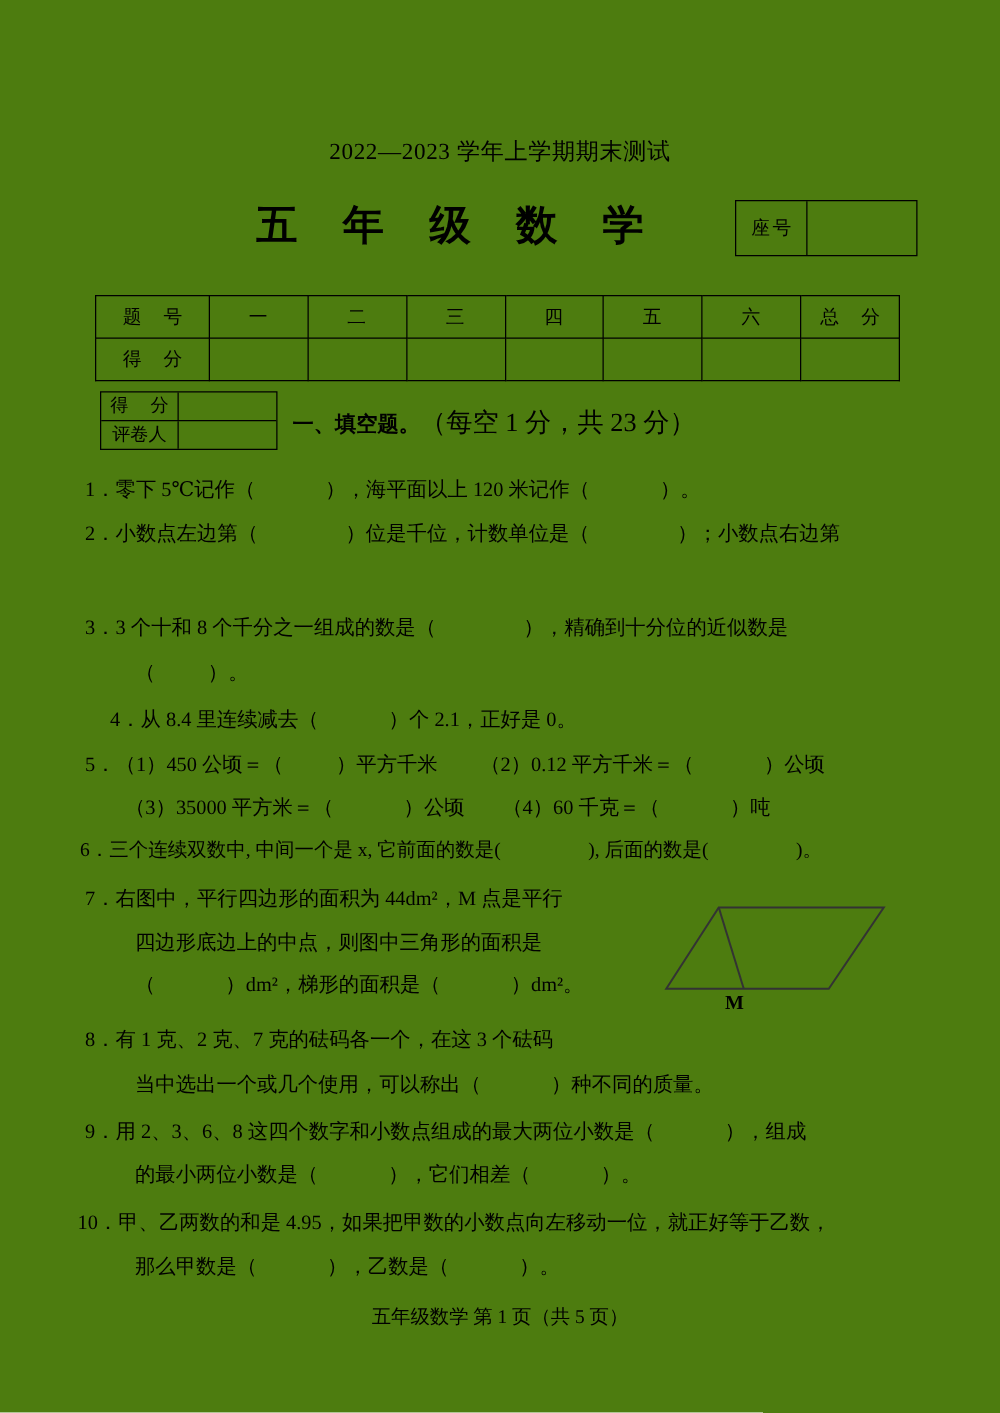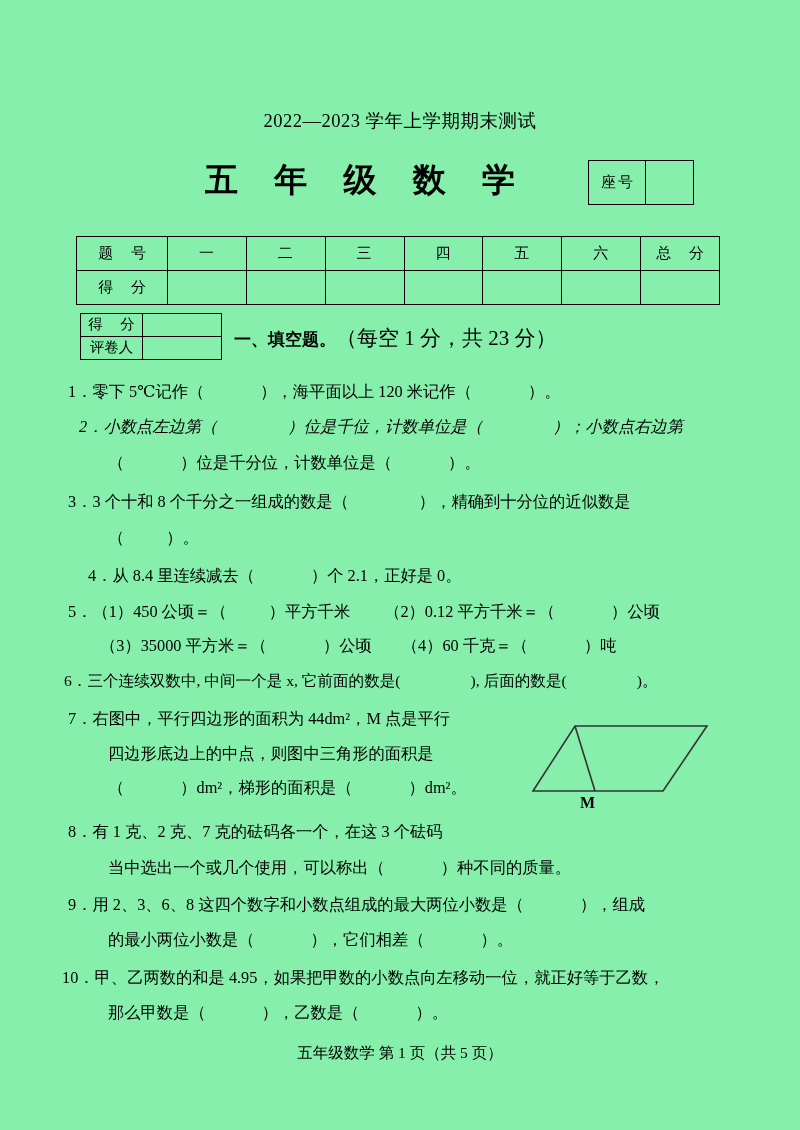--- a/index.html
+++ b/index.html
@@ -9,21 +9,21 @@
   }
   body {
     font-family: "Liberation Serif", "DejaVu Serif", serif;
     color: #000000;
   }
   #page {
     position: relative;
     width: 800px;
     height: 1130px;
     margin: 0 auto;
-    background: #86efac;
+    background: #4d7c0f;
     overflow: hidden;
   }
 
   
   .exam-year {
     position: absolute;
     left: 0;
     top: 108px;
     width: 800px;
     text-align: center;
@@ -41,21 +41,21 @@
     font-weight: bold;
     letter-spacing: 14px;
     text-indent: 14px;
   }
 
   
   .seat-box {
     position: absolute;
     left: 588px;
     top: 160px;
-    width: 106px;
+    width: 146px;
     height: 45px;
     border: 1.6px solid #000;
     box-sizing: border-box;
     display: flex;
   }
   .seat-label {
     width: 56px;
     border-right: 1.4px solid #000;
     display: flex;
     align-items: center;
@@ -232,25 +232,22 @@
   </div>
 
   <div class="section-heading">
     <span class="sec-title">一、填空题。</span><span class="sec-points">（每空 1 分，共 23 分）</span>
   </div>
 
   <div class="q" style="left:68px; top:384px;">
     <span>1．</span><span>零下 5℃记作（</span><span class="blank-md"></span><span>），海平面以上 120 米记作（</span><span class="blank-md"></span><span>）。</span>
   </div>
 
-  <div class="q" style="left:79px; top:419px;font-style:italic;">
+  <div class="q" style="left:68px; top:419px;">
     <span>2．</span><span>小数点左边第（</span><span class="blank-lg"></span><span>）位是千位，计数单位是（</span><span class="blank-lg"></span><span>）；小数点右边第</span>
-  </div>
-  <div class="q" style="left:108px; top:455px;">
-    <span>（</span><span class="blank-md"></span><span>）位是千分位，计数单位是（</span><span class="blank-md"></span><span>）。</span>
   </div>
 
   <div class="q" style="left:68px; top:494px;">
     <span>3．</span><span>3 个十和 8 个千分之一组成的数是（</span><span class="blank-lg"></span><span>），精确到十分位的近似数是</span>
   </div>
   <div class="q" style="left:108px; top:530px;">
     <span>（</span><span class="blank-sm"></span><span>）。</span>
   </div>
 
   <div class="q" style="left:68px; top:568px;margin-left:20px;">

